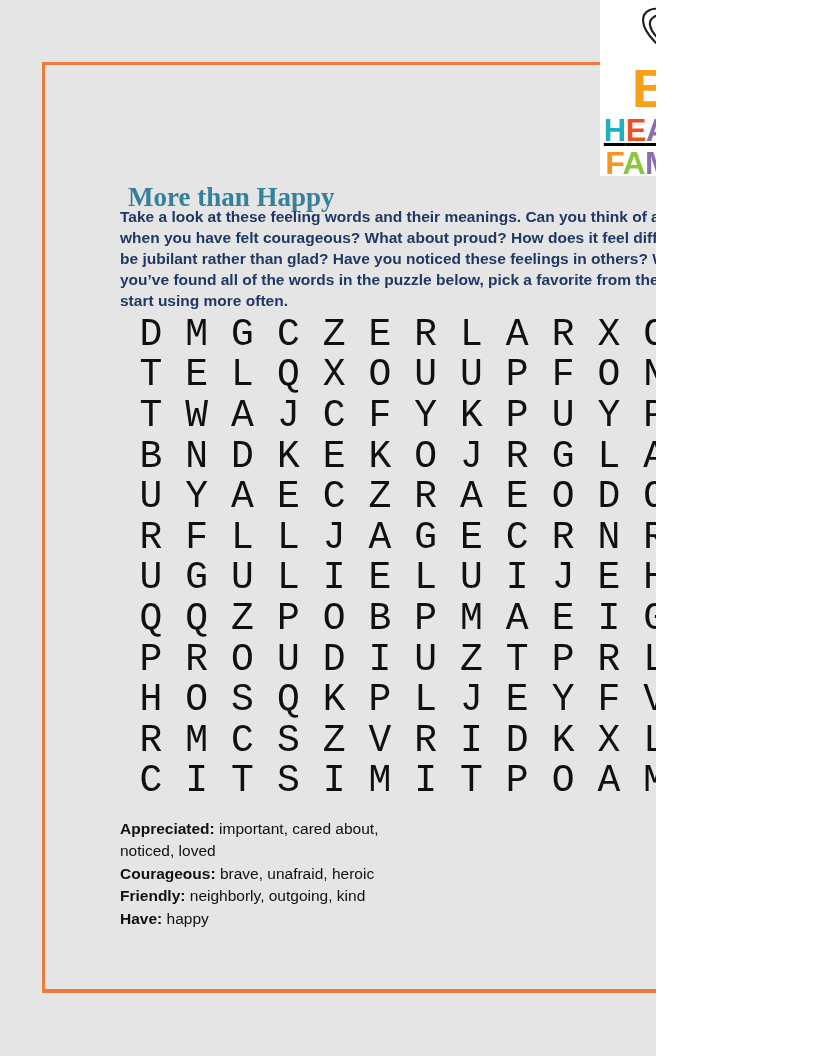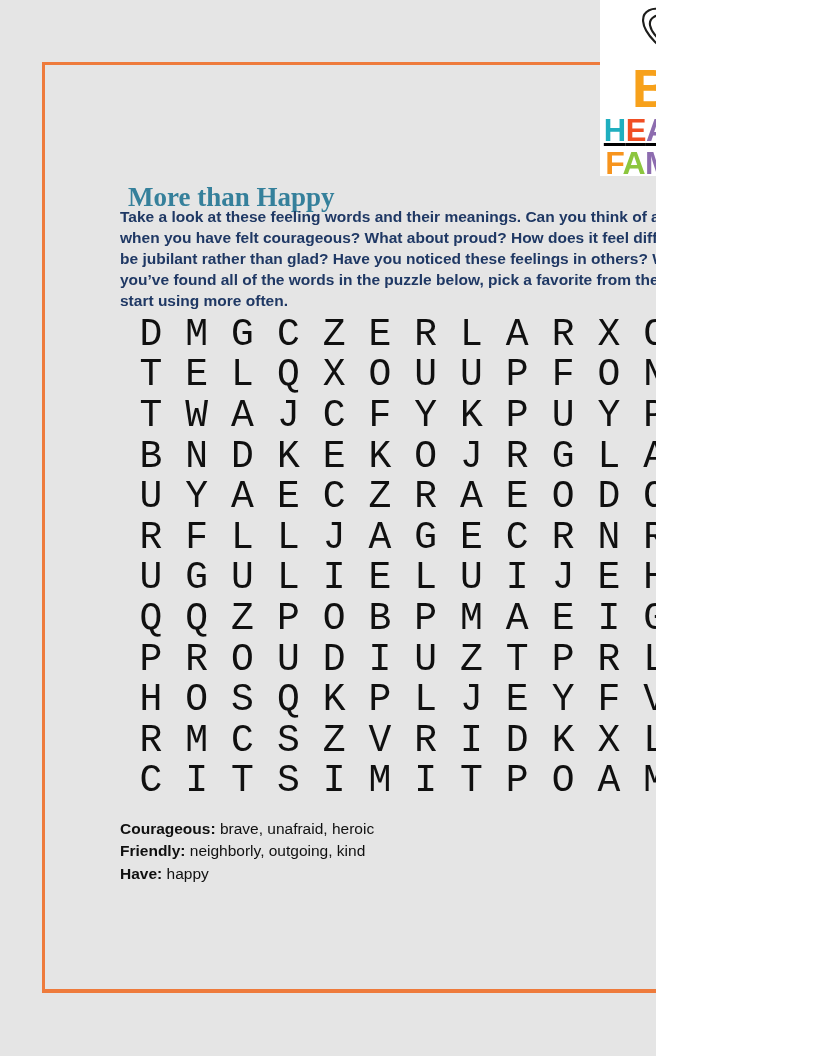--- a/index.html
+++ b/index.html
@@ -202,18 +202,19 @@
       <div class="cell">M</div>
       <div class="cell">I</div>
       <div class="cell">T</div>
       <div class="cell">P</div>
       <div class="cell">O</div>
       <div class="cell">A</div>
       <div class="cell">M</div>
     </div>
 
   <div class="def-col left" id="defs-left">
+      <p class="def"><b>Appreciated:</b> important, cared about, noticed, loved</p>
       <p class="def"><b>Courageous:</b> brave, unafraid, heroic</p>
       <p class="def"><b>Friendly:</b> neighborly, outgoing, kind</p>
       <p class="def"><b>Have:</b> happy</p>
     </div>
 
 </div>
 
 </body></html>

